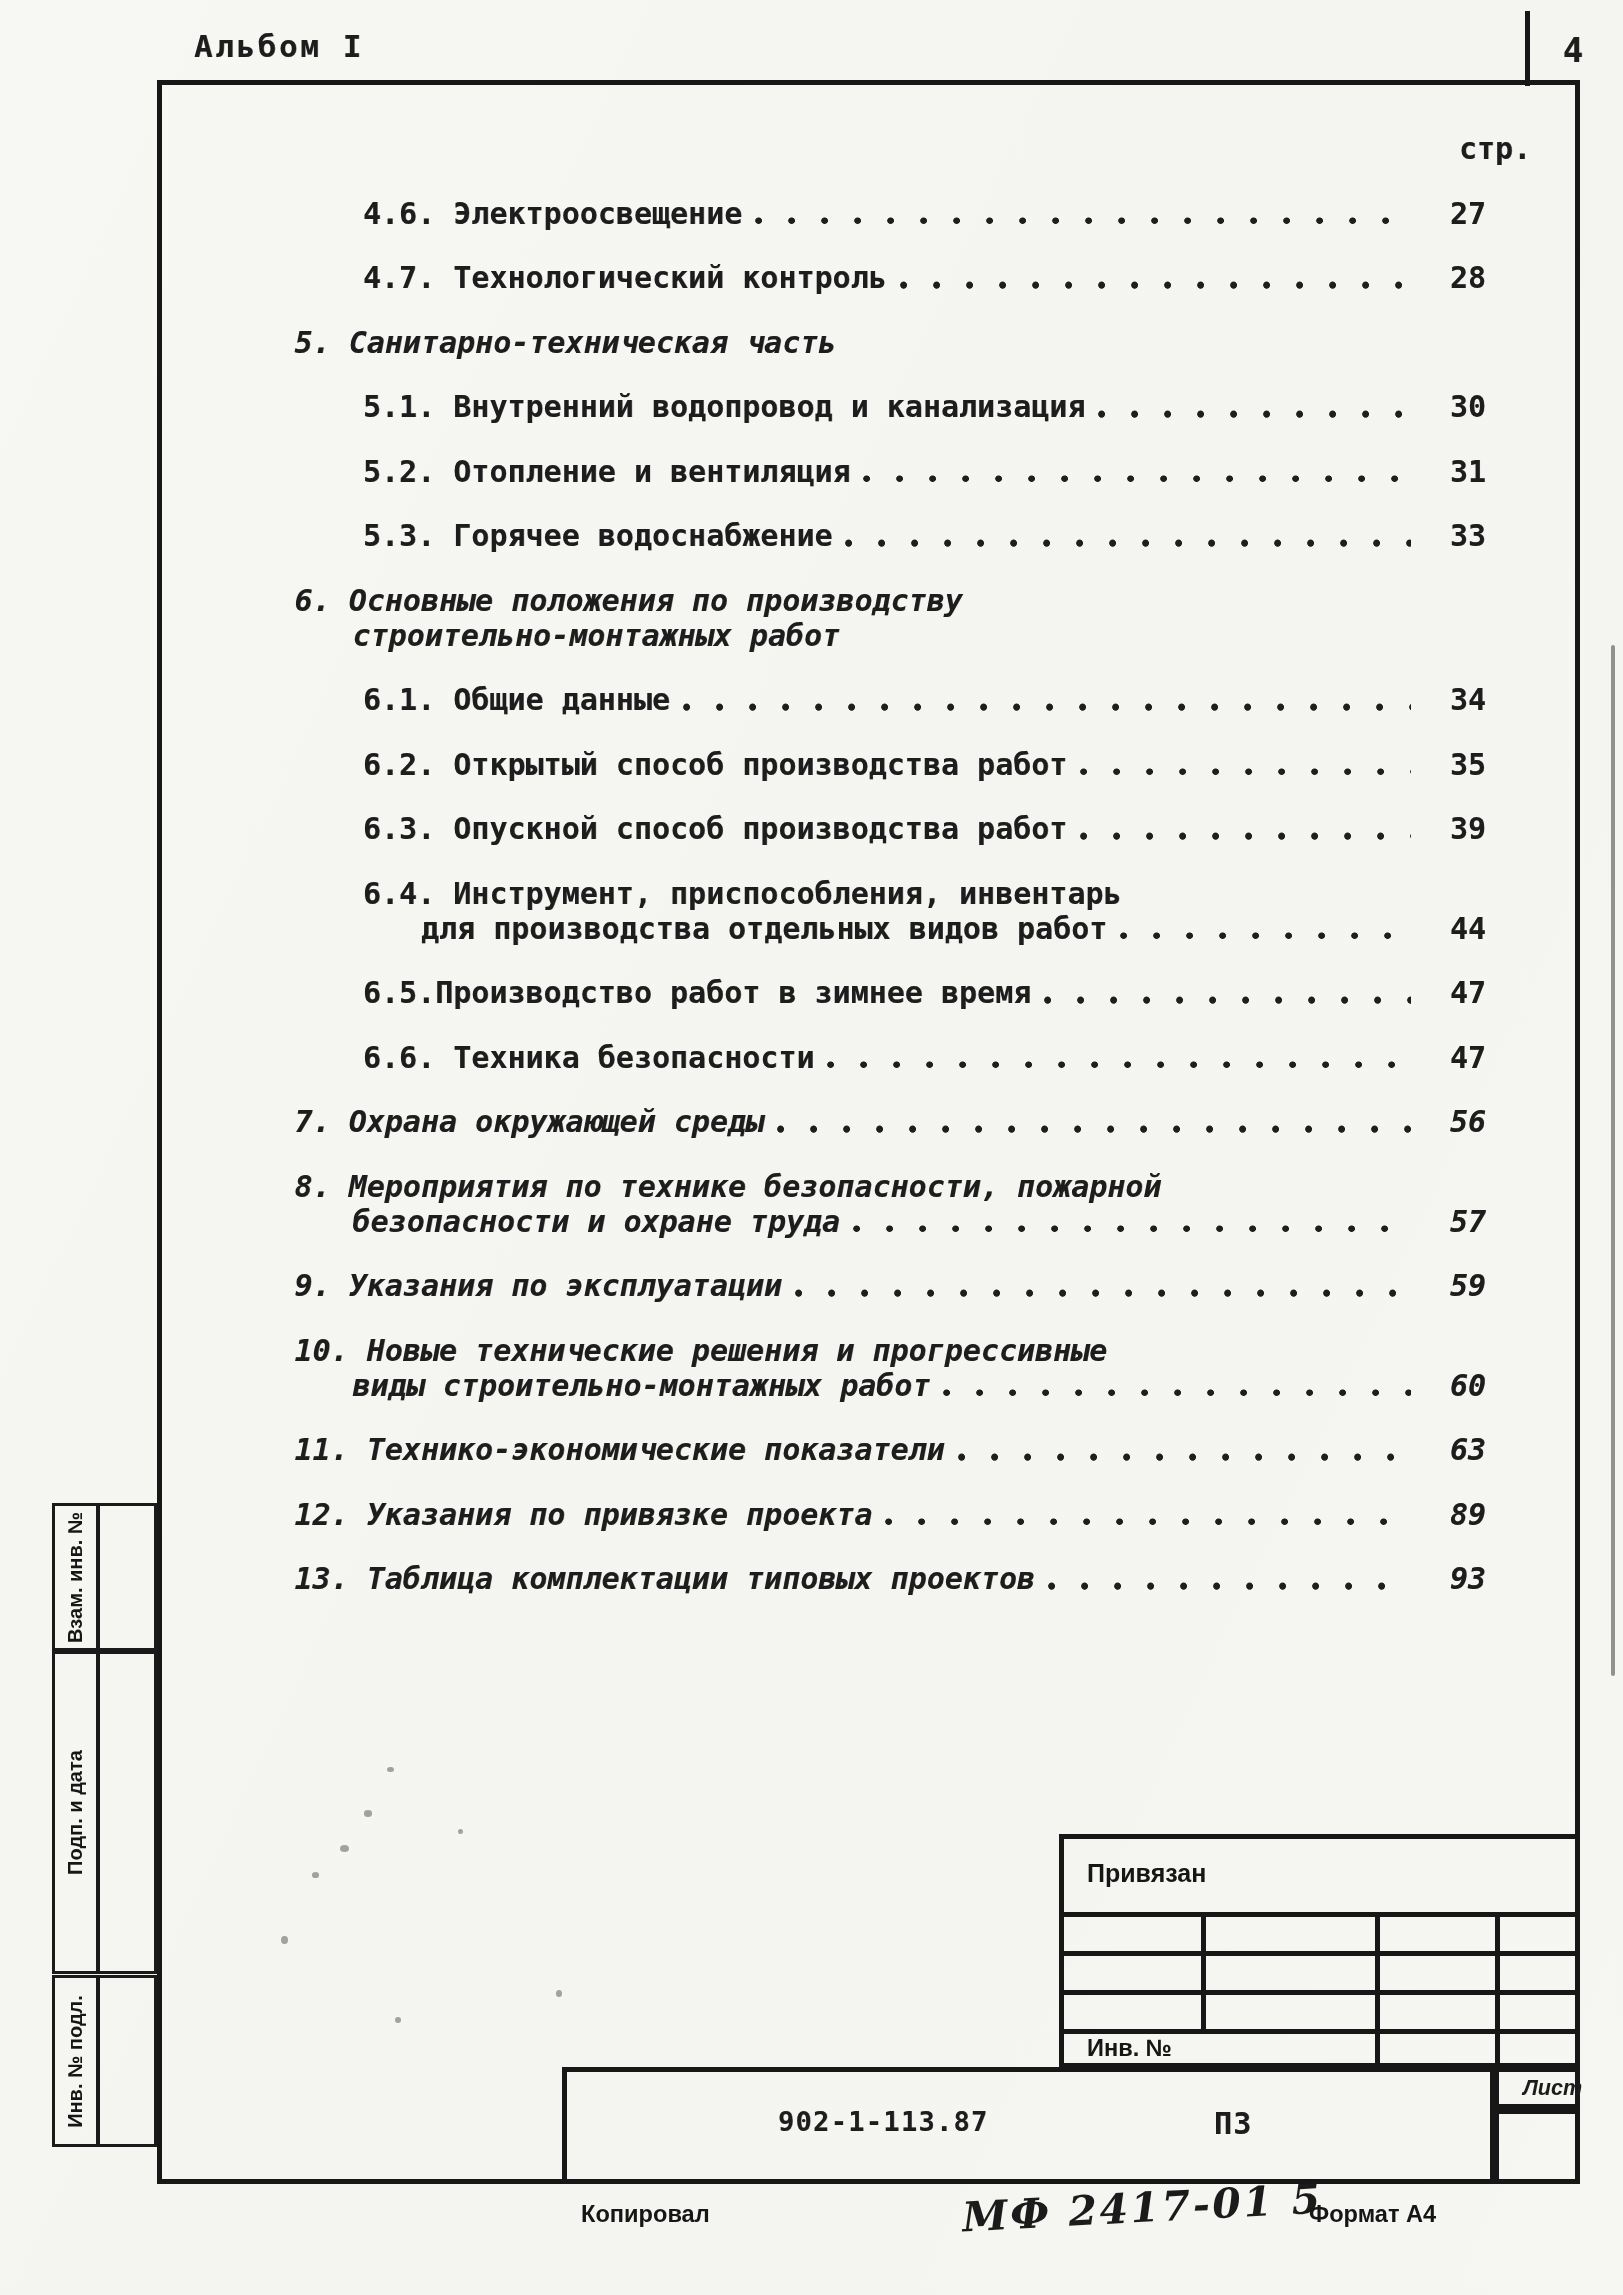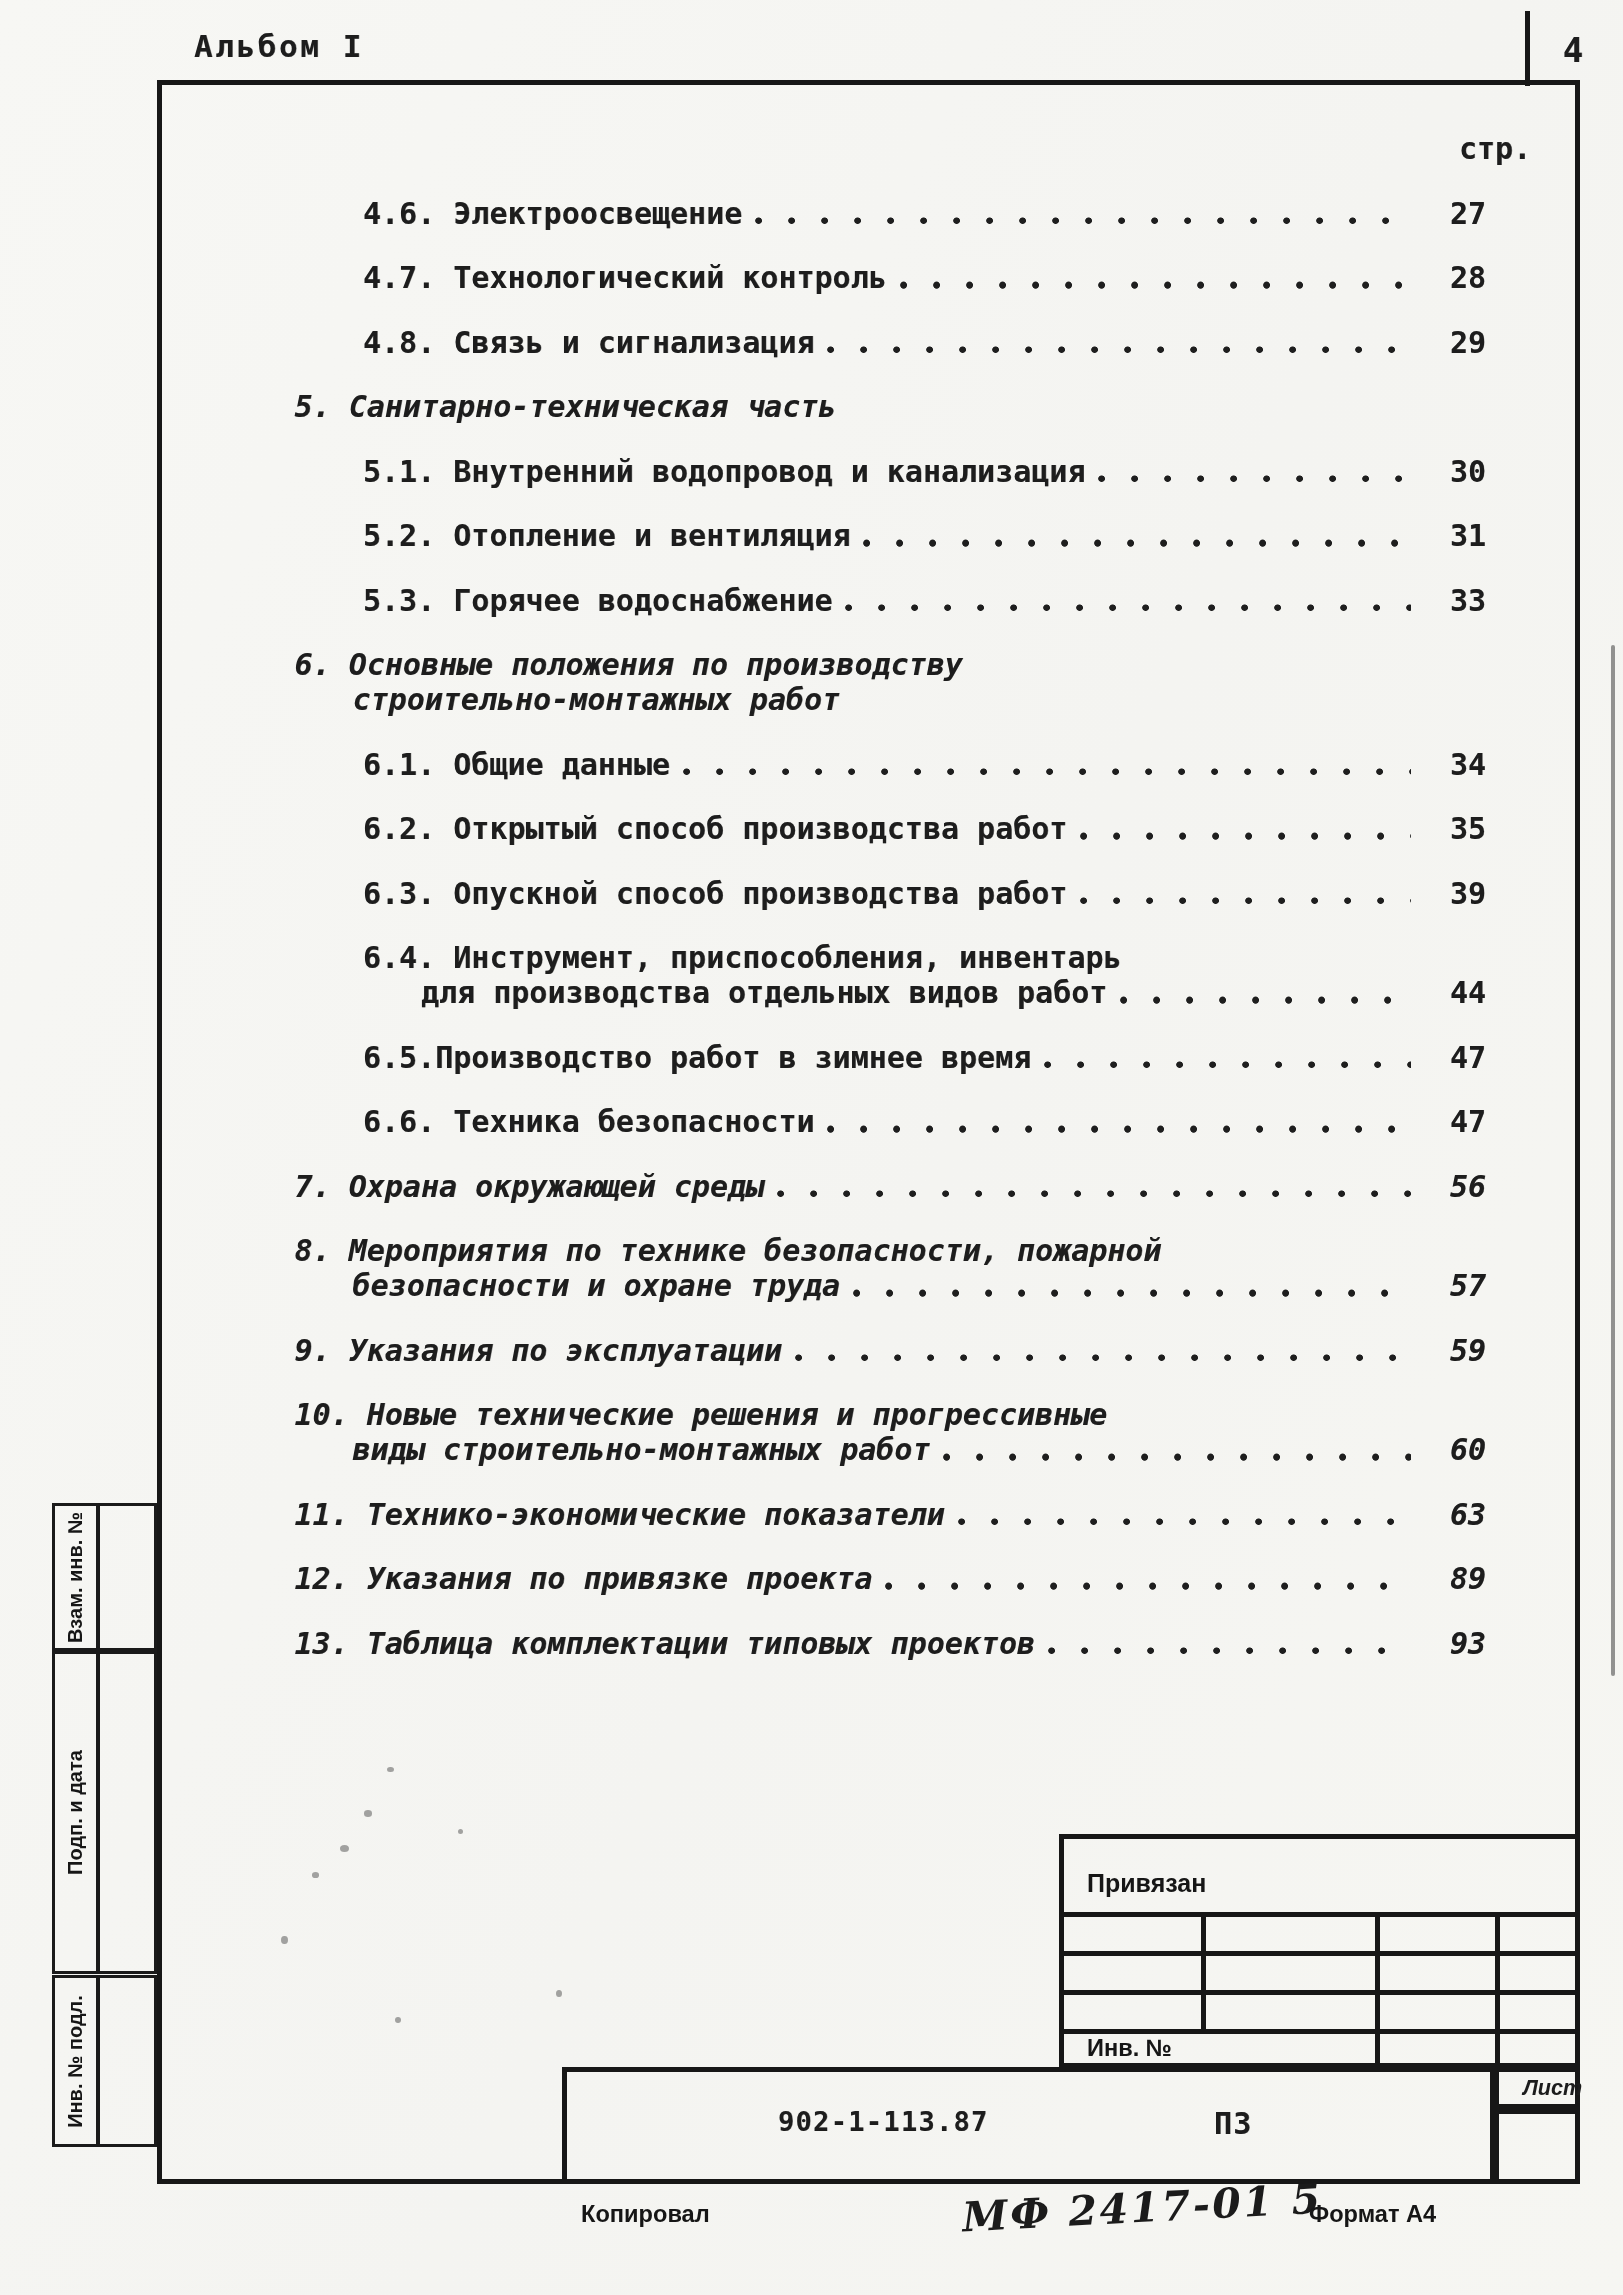--- a/index.html
+++ b/index.html
@@ -44,21 +44,21 @@
                    display:flex;align-items:center;justify-content:center;}
   .strip-label-box span{transform:rotate(-90deg);white-space:nowrap;
     font-family:"Liberation Sans","DejaVu Sans",sans-serif;font-weight:700;
     font-size:20px;color:#161616;}
 
   
   .tblock{position:absolute;left:1059px;top:1834px;width:521px;height:234px;
           border:5.2px solid #171717;box-sizing:border-box;}
   .tb-h{position:absolute;left:0;width:511px;height:4.6px;background:#171717;}
   .tb-v{position:absolute;width:4.6px;background:#171717;}
-  .tb-privyazan{position:absolute;left:23px;top:19.6px;font-size:25px;margin-top:10px;}
+  .tb-privyazan{position:absolute;left:23px;top:19.6px;font-size:25px;}
   .tb-inv{position:absolute;left:23px;top:196px;font-size:23.6px;}
 
   .doc-row{position:absolute;left:562px;top:2067px;width:933px;height:117px;
            border:5.2px solid #171717;box-sizing:border-box;}
   .doc-number{position:absolute;left:211px;top:34px;font-size:27px;letter-spacing:1.3px;}
   .doc-type{position:absolute;left:647px;top:34px;font-size:30px;letter-spacing:1.3px;}
 
   .list-cell{position:absolute;left:1494px;top:2067px;width:86px;height:42px;
              border:5.2px solid #171717;box-sizing:border-box;
              display:flex;align-items:center;justify-content:center;}
@@ -110,27 +110,20 @@
             <span class="toc-text">4.6. Электроосвещение</span>
             <span class="toc-leader"></span>
             <span class="toc-page">27</span>
           </div>
         </div>
         <div class="toc-entry ind1">
           <div class="toc-line">
             <span class="toc-text">4.7. Технологический контроль</span>
             <span class="toc-leader"></span>
             <span class="toc-page">28</span>
-          </div>
-        </div>
-        <div class="toc-entry ind1">
-          <div class="toc-line">
-            <span class="toc-text">4.8. Связь и сигнализация</span>
-            <span class="toc-leader"></span>
-            <span class="toc-page">29</span>
           </div>
         </div>
         <div class="toc-entry ind0">
           <div class="toc-line">
             <span class="toc-text">5. Санитарно-техническая часть</span>
           </div>
         </div>
         <div class="toc-entry ind1">
           <div class="toc-line">
             <span class="toc-text">5.1. Внутренний водопровод и канализация</span>

